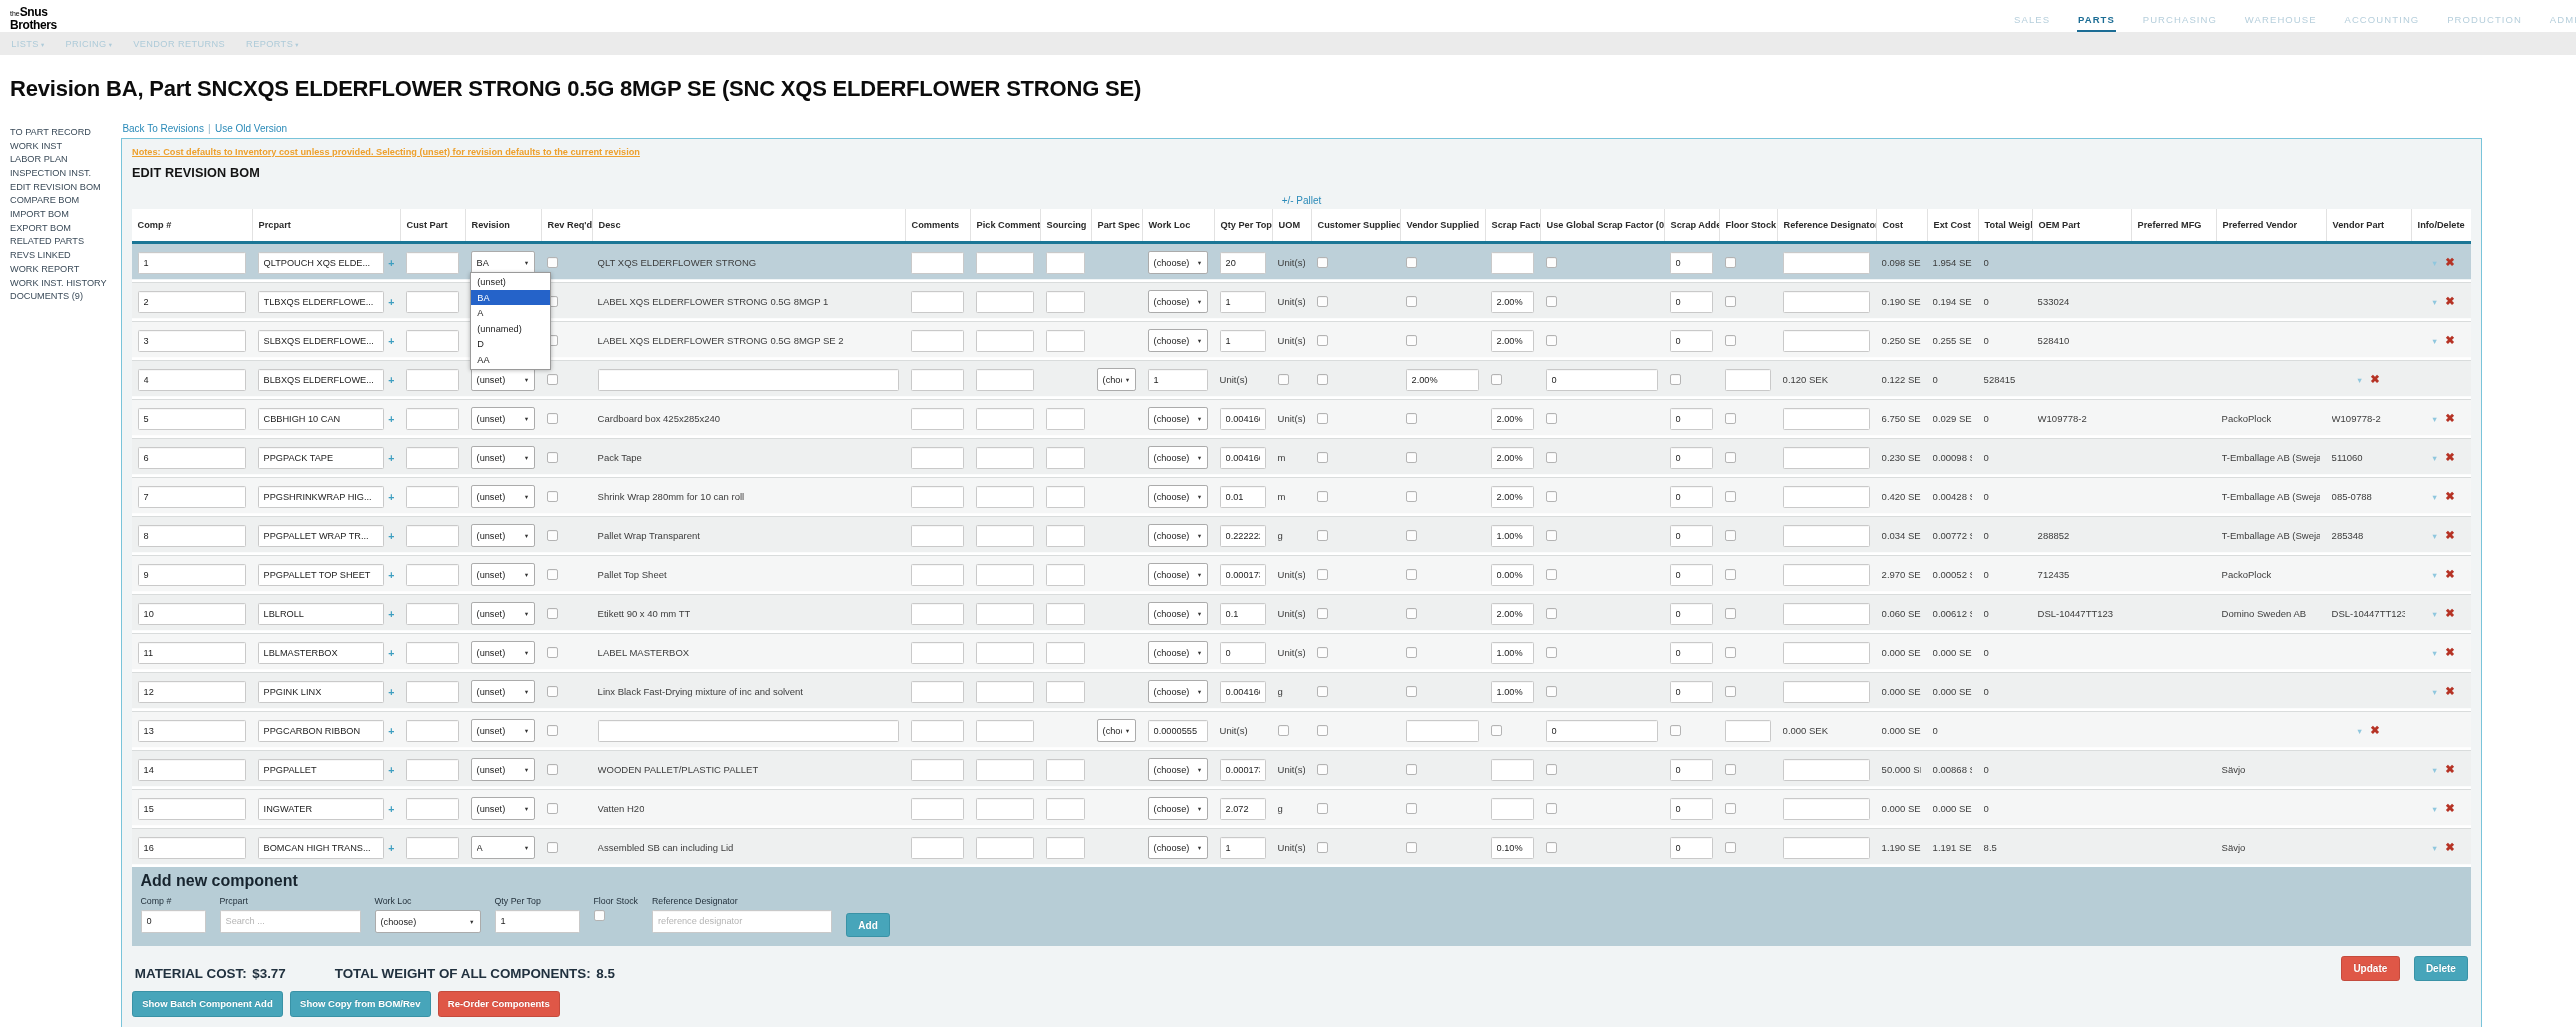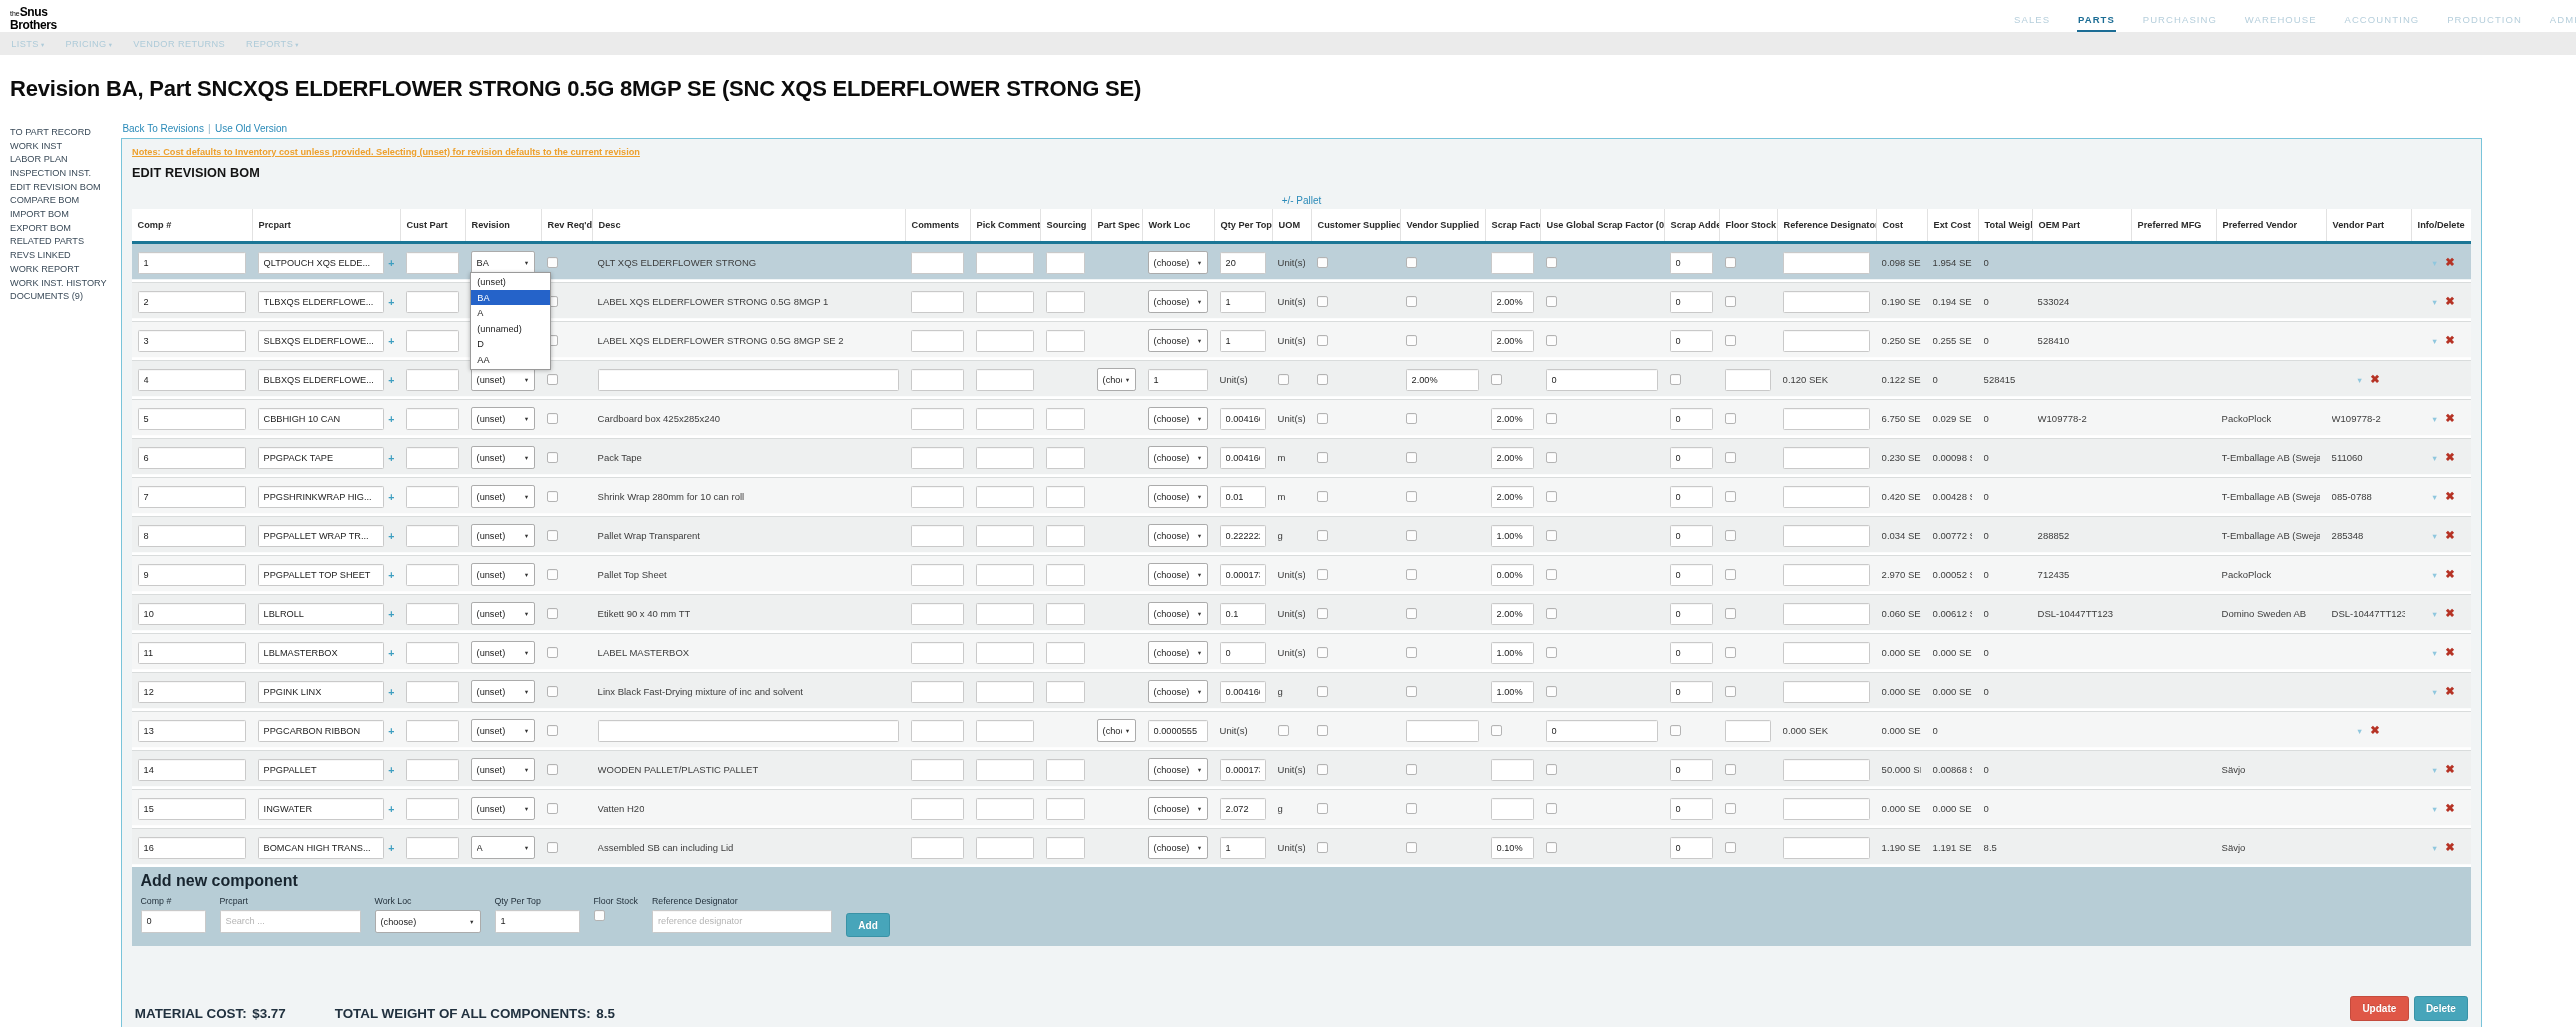--- a/index.html
+++ b/index.html
@@ -76,21 +76,21 @@
   .w-comp{width:65px;}.w-prc{width:141px;}.w-loc{width:106px;}.w-qty{width:85px;}.w-ref{width:180px;}
   .btn{border-radius:2.8px;font-family:"Liberation Sans",sans-serif;font-weight:bold;color:#fff;cursor:pointer;
      text-shadow:0 -0.7px 0 rgba(0,0,0,.15);}
   .btn-teal{background:#47a5ba;border:0.7px solid #3992a6;}
   .btn-red{background:#df5747;border:0.7px solid #c44b3d;}
   .btn-add{font-size:10px;padding:5.6px 11.3px;margin-top:17px;}
   
   .totals{display:flex;align-items:flex-end;padding:10px 2.8px 7px;}
   .tot-group{font-size:13.4px;font-weight:bold;color:#21313f;margin-right:49px;white-space:nowrap;}
   .tot-group .val{margin-left:5.6px;}
-  .right-actions{margin-left:auto;display:flex;gap:5px;margin-top:40px;}
+  .right-actions{margin-left:auto;display:flex;gap:14px;}
   .btn-med{font-size:10px;padding:6.3px 11.3px;}
   
   .bottom-actions{display:flex;gap:7px;margin-top:2.8px;}
   .btn-sm{font-size:9.5px;padding:6.3px 9.2px;}
 </style>
 </head>
 <body>
 
 <div id="app">
 

